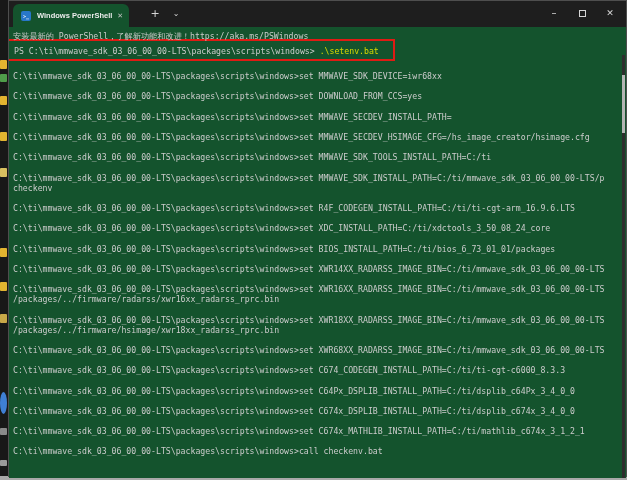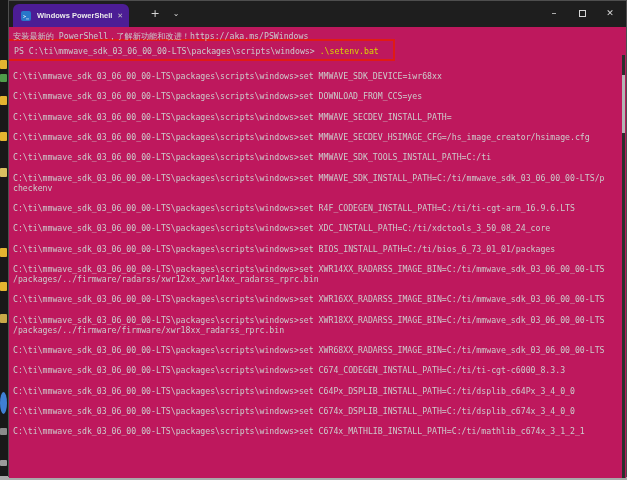--- a/index.html
+++ b/index.html
@@ -10,42 +10,42 @@
   .desktop { position:absolute; left:0; top:0; width:627px; height:480px; background:#181818; }
   .desk-frag { position:absolute; left:0; width:7px; border-radius:1px; }
   .desk-strip { position:absolute; left:0; top:476px; width:627px; height:4px; background:#a9a9a9; }
 
   
   .window { position:absolute; left:8px; top:0; width:619px; height:477px;
             background:#0c0c0c; border:1px solid #4e4e4e; border-bottom:none; }
 
   
   .titlebar { position:relative; width:100%; height:26px; background:#1e1e1e; }
-  .tab { position:absolute; left:4px; top:3px; width:116px; height:23px; background:#4c1d95;
+  .tab { position:absolute; left:4px; top:3px; width:116px; height:23px; background:#14532d;
          border-radius:6px 6px 0 0; display:flex; align-items:center; padding:0 6px 0 8px; }
   .ps-icon { width:10px; height:10px; background:#2877c9; border-radius:2px; color:#fff;
              font-size:5px; line-height:10px; text-align:center; font-weight:bold;
              flex:0 0 auto; font-family:"DejaVu Sans Mono",monospace; }
   .tab-label { flex:1 1 auto; color:#ececec; font-size:7.5px; font-weight:bold;
                font-family:"Liberation Sans",sans-serif; margin-left:6px; white-space:nowrap;
                overflow:hidden; }
   .tab-close { color:#c0c0c0; font-size:7px; margin-left:4px; cursor:pointer;
                font-family:"DejaVu Sans",sans-serif; }
   .tb-btn { position:absolute; top:0; height:26px; color:#d6d6d6; text-align:center;
             font-family:"DejaVu Sans",sans-serif; cursor:pointer; }
   .newtab  { left:136px; width:20px; font-size:11px; line-height:25px; }
   .tabdrop { left:158px; width:18px; font-size:8px;  line-height:26px; }
   .ctrl-min { right:58px; width:28px; font-size:10px; line-height:24px; }
   .ctrl-max { right:30px; width:28px; }
   .ctrl-max span { display:inline-block; width:7px; height:7px; border:1px solid #d6d6d6;
                    margin-top:9px; }
   .ctrl-close { right:2px; width:28px; font-size:9px; line-height:25px; }
 
   
-  .content { position:relative; width:100%; height:451px; background:#be185d;
+  .content { position:relative; width:100%; height:451px; background:#14532d;
              padding:3px 0 0 4px; overflow:hidden; }
   .tline, .banner-line { white-space:pre; color:#cccccc; font-size:8.2px;
              height:var(--lh,10.15px); line-height:var(--lh,10.15px);
              letter-spacing:0; }
   .banner-line { height:12px; line-height:12px; }
   .hl-box { display:block; width:389px; height:22px; margin:-3px 4px 0 -7px;
             border:2px solid var(--hl,#e01b14); padding:2px 4px 0 6px;
             white-space:pre; color:#cccccc; font-size:8.2px; line-height:16px; }
   .cmd-yellow { color:var(--yel,#d8d800); }
 
@@ -106,35 +106,36 @@
         <div class="tline">C:\ti\mmwave_sdk_03_06_00_00-LTS\packages\scripts\windows&gt;set MMWAVE_SDK_INSTALL_PATH=C:/ti/mmwave_sdk_03_06_00_00-LTS/p</div>
         <div class="tline">checkenv</div>
         <div class="tline"></div>
         <div class="tline">C:\ti\mmwave_sdk_03_06_00_00-LTS\packages\scripts\windows&gt;set R4F_CODEGEN_INSTALL_PATH=C:/ti/ti-cgt-arm_16.9.6.LTS</div>
         <div class="tline"></div>
         <div class="tline">C:\ti\mmwave_sdk_03_06_00_00-LTS\packages\scripts\windows&gt;set XDC_INSTALL_PATH=C:/ti/xdctools_3_50_08_24_core</div>
         <div class="tline"></div>
         <div class="tline">C:\ti\mmwave_sdk_03_06_00_00-LTS\packages\scripts\windows&gt;set BIOS_INSTALL_PATH=C:/ti/bios_6_73_01_01/packages</div>
         <div class="tline"></div>
         <div class="tline">C:\ti\mmwave_sdk_03_06_00_00-LTS\packages\scripts\windows&gt;set XWR14XX_RADARSS_IMAGE_BIN=C:/ti/mmwave_sdk_03_06_00_00-LTS</div>
-        <div class="tline">/packages/../firmware/radarss/xwr12xx_xwr14xx_radarss_rprc.bin</div>
         <div class="tline"></div>
         <div class="tline">C:\ti\mmwave_sdk_03_06_00_00-LTS\packages\scripts\windows&gt;set XWR16XX_RADARSS_IMAGE_BIN=C:/ti/mmwave_sdk_03_06_00_00-LTS</div>
+        <div class="tline">/packages/../firmware/radarss/xwr16xx_radarss_rprc.bin</div>
         <div class="tline"></div>
         <div class="tline">C:\ti\mmwave_sdk_03_06_00_00-LTS\packages\scripts\windows&gt;set XWR18XX_RADARSS_IMAGE_BIN=C:/ti/mmwave_sdk_03_06_00_00-LTS</div>
-        <div class="tline">/packages/../firmware/firmware/xwr18xx_radarss_rprc.bin</div>
+        <div class="tline">/packages/../firmware/hsimage/xwr18xx_radarss_rprc.bin</div>
         <div class="tline"></div>
         <div class="tline">C:\ti\mmwave_sdk_03_06_00_00-LTS\packages\scripts\windows&gt;set XWR68XX_RADARSS_IMAGE_BIN=C:/ti/mmwave_sdk_03_06_00_00-LTS</div>
         <div class="tline"></div>
         <div class="tline">C:\ti\mmwave_sdk_03_06_00_00-LTS\packages\scripts\windows&gt;set C674_CODEGEN_INSTALL_PATH=C:/ti/ti-cgt-c6000_8.3.3</div>
         <div class="tline"></div>
         <div class="tline">C:\ti\mmwave_sdk_03_06_00_00-LTS\packages\scripts\windows&gt;set C64Px_DSPLIB_INSTALL_PATH=C:/ti/dsplib_c64Px_3_4_0_0</div>
         <div class="tline"></div>
         <div class="tline">C:\ti\mmwave_sdk_03_06_00_00-LTS\packages\scripts\windows&gt;set C674x_DSPLIB_INSTALL_PATH=C:/ti/dsplib_c674x_3_4_0_0</div>
         <div class="tline"></div>
         <div class="tline">C:\ti\mmwave_sdk_03_06_00_00-LTS\packages\scripts\windows&gt;set C674x_MATHLIB_INSTALL_PATH=C:/ti/mathlib_c674x_3_1_2_1</div>
         <div class="tline"></div>
+        <div class="tline">C:\ti\mmwave_sdk_03_06_00_00-LTS\packages\scripts\windows&gt;call checkenv.bat</div>
       </div>
     <div class="sb-track"></div>
     <div class="sb-thumb"></div>
   </div>
 
 </div>
 
 </body></html>

